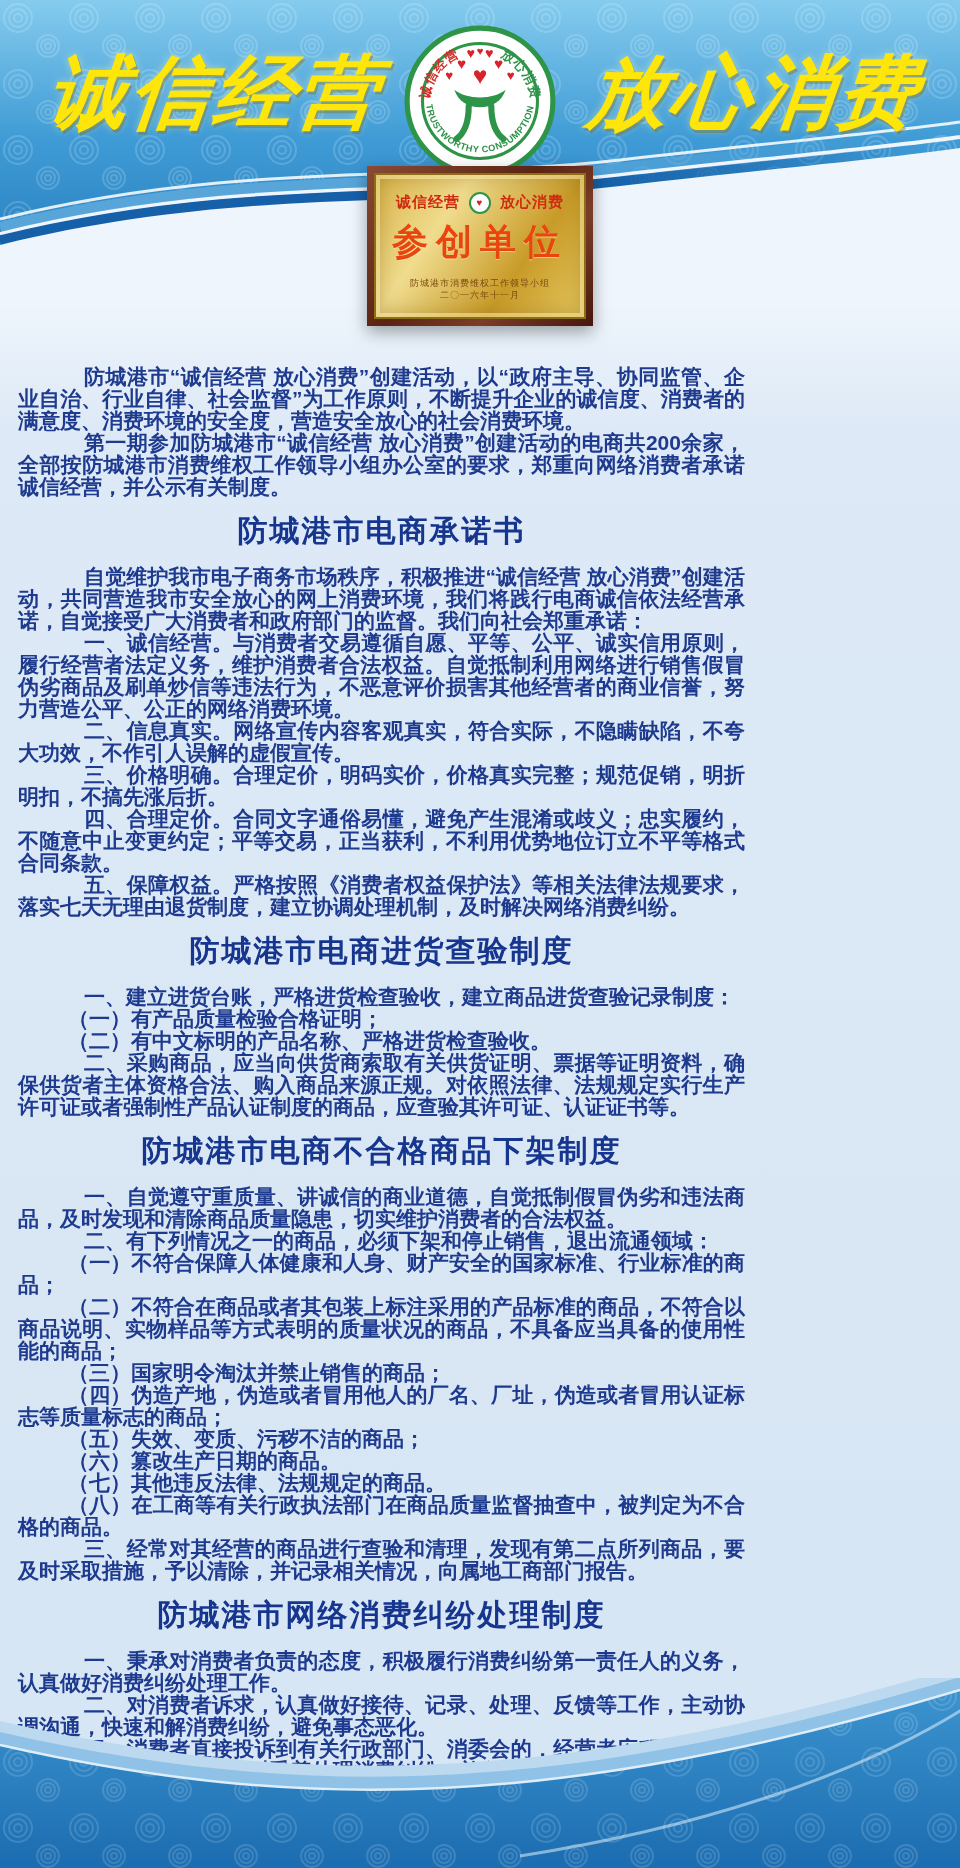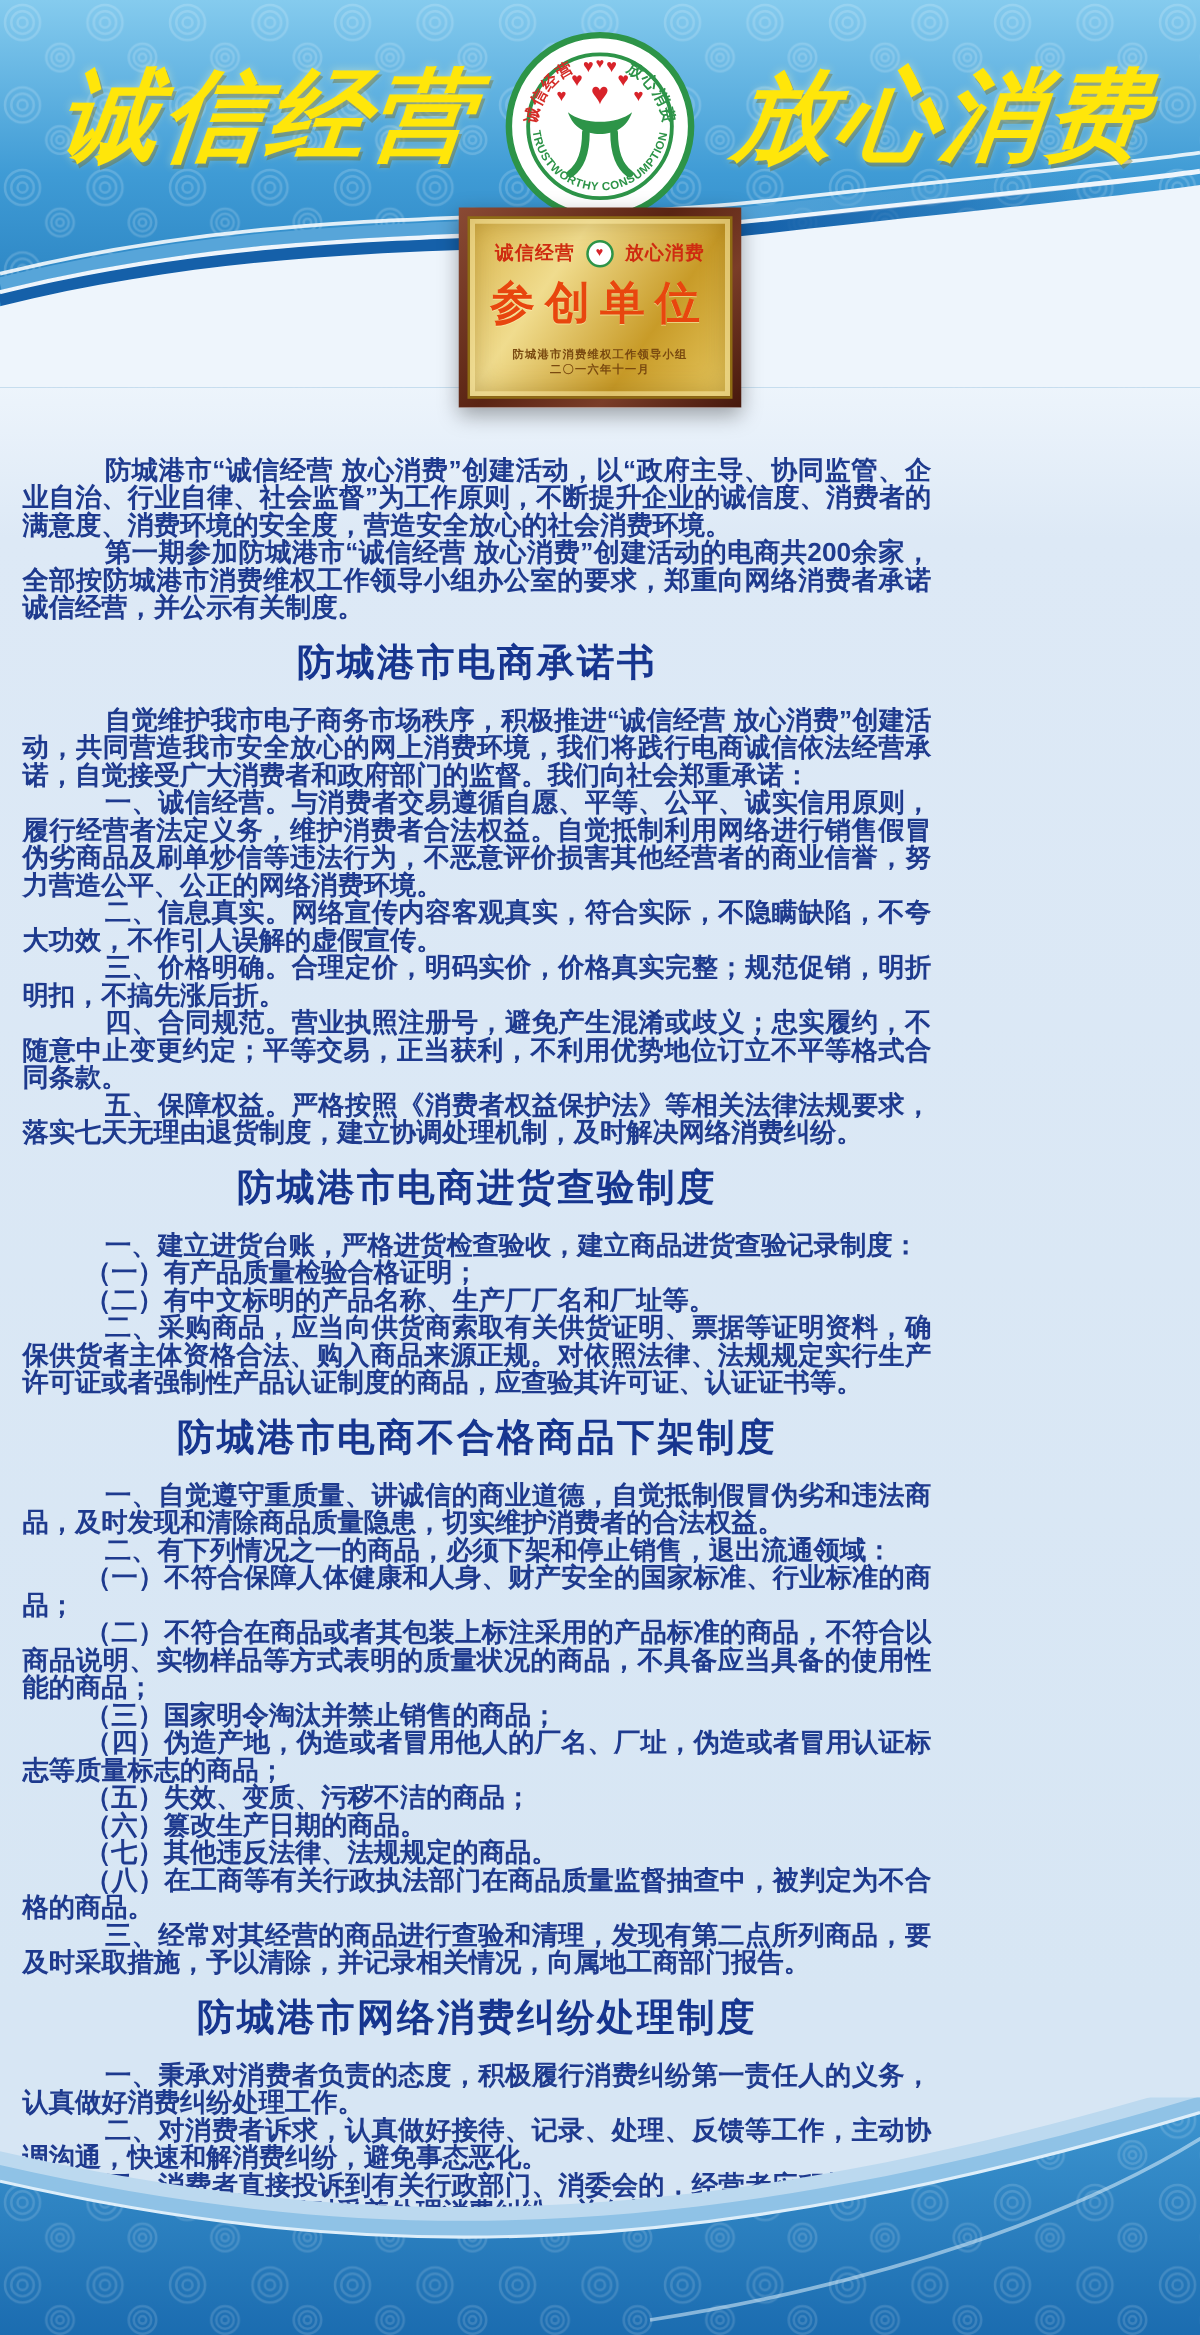--- a/index.html
+++ b/index.html
@@ -31,21 +31,21 @@
     box-shadow:inset 0 0 0 4px rgba(255,238,170,.55),inset 0 0 22px rgba(110,75,0,.4);
     display:flex;flex-direction:column;align-items:center;justify-content:center;
     text-align:center;
   }
   .plaque-row1{display:flex;align-items:center;gap:9px;font-size:15px;font-weight:bold;color:#cf2b10;letter-spacing:1px;}
   .mini-logo{
     width:18px;height:18px;border-radius:50%;border:2px solid #2d9448;background:#fff;
     display:flex;align-items:center;justify-content:center;font-size:10px;color:#d8232a;line-height:1;
   }
   .plaque-title{font-size:36px;font-weight:800;color:#e8460e;letter-spacing:8px;margin:4px 0 10px;text-shadow:0 1px 0 rgba(255,240,180,.6);}
-  .plaque-org,.plaque-date{font-size:9px;line-height:12px;color:#7a4a10;font-weight:bold;letter-spacing:1px;}
+  .plaque-org,.plaque-date{font-size:9px;line-height:12px;color:#7a4a10;font-weight:normal;letter-spacing:1px;}
   
   .content{
     position:absolute;top:310px;left:0;width:764px;
     padding:56px 19px 0 18px;box-sizing:border-box;
     font-size:21px;line-height:22px;font-weight:600;color:#1e3a8e;
     text-align:justify;
   }
   .content p{margin:0;}
   .ind2{text-indent:66px;}
   .ind15{text-indent:50px;}
@@ -154,27 +154,27 @@
 
 <div class="content">
   <p class="ind2">防城港市“诚信经营 放心消费”创建活动，以“政府主导、协同监管、企业自治、行业自律、社会监督”为工作原则，不断提升企业的诚信度、消费者的满意度、消费环境的安全度，营造安全放心的社会消费环境。</p>
   <p class="ind2">第一期参加防城港市“诚信经营 放心消费”创建活动的电商共200余家，全部按防城港市消费维权工作领导小组办公室的要求，郑重向网络消费者承诺诚信经营，并公示有关制度。</p>
 
   <h2 class="section-title">防城港市电商承诺书</h2>
   <p class="ind2">自觉维护我市电子商务市场秩序，积极推进“诚信经营 放心消费”创建活动，共同营造我市安全放心的网上消费环境，我们将践行电商诚信依法经营承诺，自觉接受广大消费者和政府部门的监督。我们向社会郑重承诺：</p>
   <p class="ind2">一、诚信经营。与消费者交易遵循自愿、平等、公平、诚实信用原则，履行经营者法定义务，维护消费者合法权益。自觉抵制利用网络进行销售假冒伪劣商品及刷单炒信等违法行为，不恶意评价损害其他经营者的商业信誉，努力营造公平、公正的网络消费环境。</p>
   <p class="ind2">二、信息真实。网络宣传内容客观真实，符合实际，不隐瞒缺陷，不夸大功效，不作引人误解的虚假宣传。</p>
   <p class="ind2">三、价格明确。合理定价，明码实价，价格真实完整；规范促销，明折明扣，不搞先涨后折。</p>
-  <p class="ind2">四、合同规范。营业执照注册号，避免产生混淆或歧义；忠实履约，不随意中止变更约定；平等交易，正当获利，不利用优势地位订立不平等格式合同条款。</p>
+  <p class="ind2">四、合理定价。合同文字通俗易懂，避免产生混淆或歧义；忠实履约，不随意中止变更约定；平等交易，正当获利，不利用优势地位订立不平等格式合同条款。</p>
   <p class="ind2">五、保障权益。严格按照《消费者权益保护法》等相关法律法规要求，落实七天无理由退货制度，建立协调处理机制，及时解决网络消费纠纷。</p>
 
   <h2 class="section-title">防城港市电商进货查验制度</h2>
   <p class="ind2">一、建立进货台账，严格进货检查验收，建立商品进货查验记录制度：</p>
   <p class="ind15">（一）有产品质量检验合格证明；</p>
-  <p class="ind15">（二）有中文标明的产品名称、生产厂厂名和厂址等。</p>
+  <p class="ind15">（二）有中文标明的产品名称、严格进货检查验收。</p>
   <p class="ind2">二、采购商品，应当向供货商索取有关供货证明、票据等证明资料，确保供货者主体资格合法、购入商品来源正规。对依照法律、法规规定实行生产许可证或者强制性产品认证制度的商品，应查验其许可证、认证证书等。</p>
 
   <h2 class="section-title">防城港市电商不合格商品下架制度</h2>
   <p class="ind2">一、自觉遵守重质量、讲诚信的商业道德，自觉抵制假冒伪劣和违法商品，及时发现和清除商品质量隐患，切实维护消费者的合法权益。</p>
   <p class="ind2">二、有下列情况之一的商品，必须下架和停止销售，退出流通领域：</p>
   <p class="ind15">（一）不符合保障人体健康和人身、财产安全的国家标准、行业标准的商品；</p>
   <p class="ind15">（二）不符合在商品或者其包装上标注采用的产品标准的商品，不符合以商品说明、实物样品等方式表明的质量状况的商品，不具备应当具备的使用性能的商品；</p>
   <p class="ind15">（三）国家明令淘汰并禁止销售的商品；</p>
   <p class="ind15">（四）伪造产地，伪造或者冒用他人的厂名、厂址，伪造或者冒用认证标志等质量标志的商品；</p>
   <p class="ind15">（五）失效、变质、污秽不洁的商品；</p>

